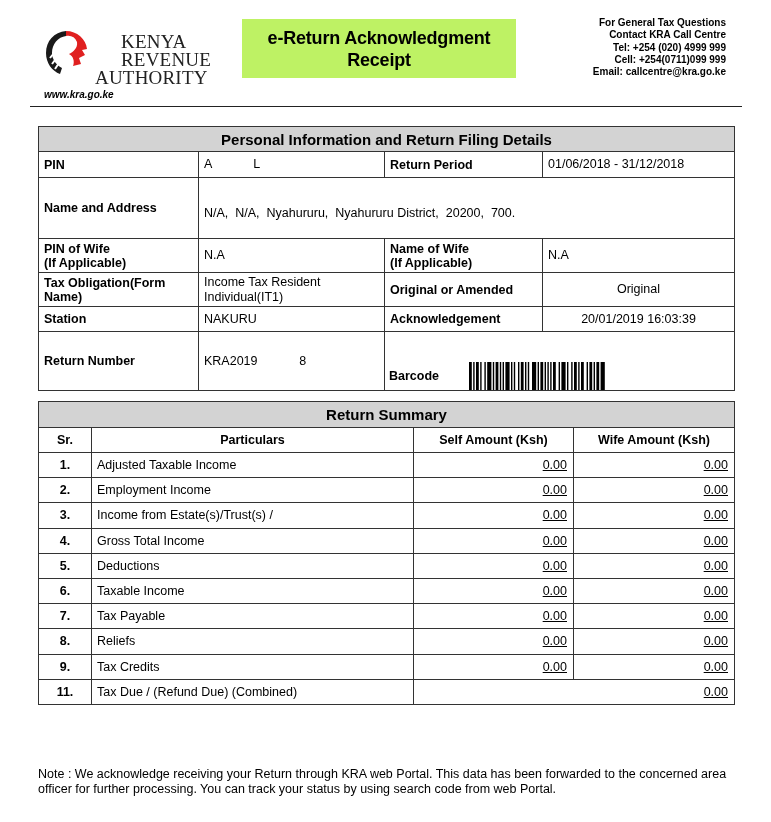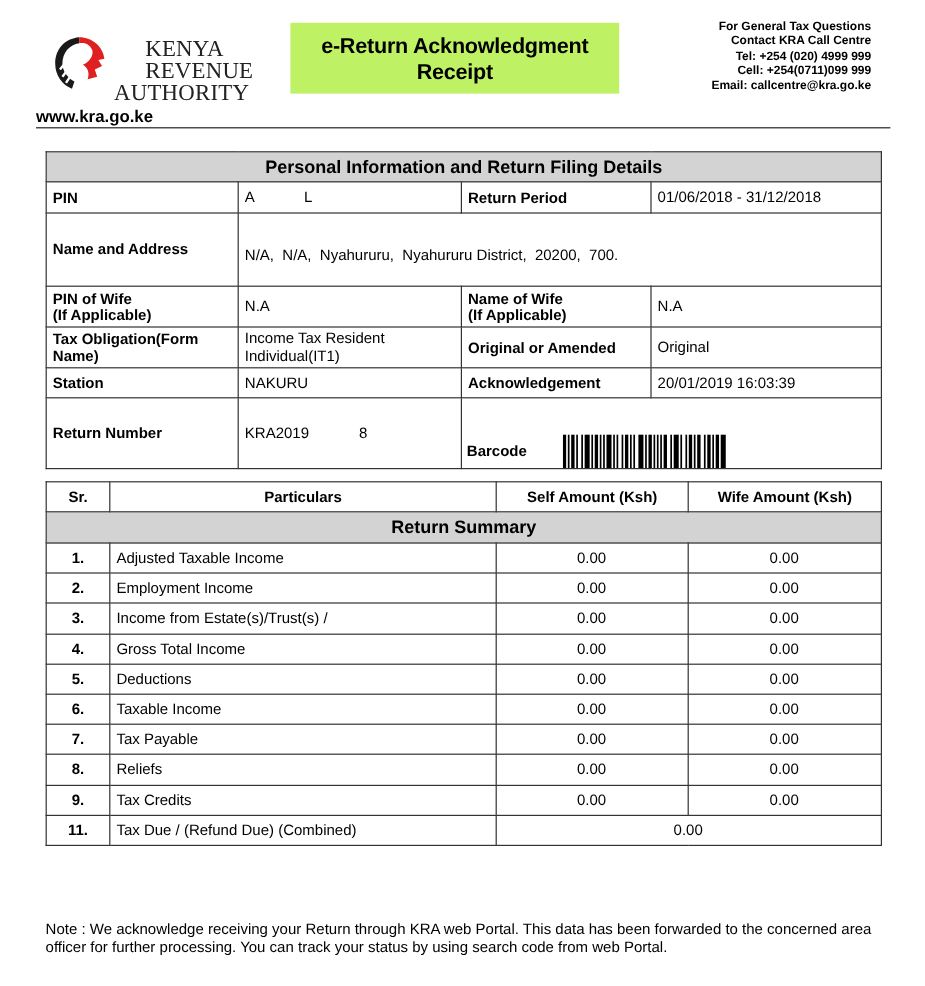--- a/index.html
+++ b/index.html
@@ -3,42 +3,42 @@
 <meta charset="utf-8">
 <style>
   html, body { margin:0; padding:0; background:#ffffff; }
   body { width:771px; height:822px; position:relative; font-family:"Liberation Sans", sans-serif; color:#000; overflow:hidden; }
   .abs { position:absolute; }
 
   
   .logo { left:40px; top:26px; width:200px; height:52px; }
   .logo svg { position:absolute; left:2px; top:2px; }
   .logo-text { position:absolute; left:55px; top:7px; font-family:"Liberation Serif", serif; font-size:19px; line-height:18px; color:#222; letter-spacing:0.2px; }
-  .url { left:30px; top:89px; font-size:14px; font-weight:bold; }
+  .url { left:44px; top:89px; font-size:10px; font-weight:bold;font-style:italic; }
   .title-box { left:242px; top:19px; width:274px; height:59px; background:#bef264; display:flex; flex-direction:column; align-items:center; justify-content:center; }
   .title-box div { font-size:18px; font-weight:bold; line-height:22px; letter-spacing:-0.2px; }
   .contact { right:45px; top:17px; text-align:right; font-size:10px; font-weight:bold; line-height:12.3px; }
   .hr { left:30px; top:106px; width:712px; height:0; border-top:1.5px solid #222; }
 
   
   table { border-collapse:collapse; position:absolute; table-layout:fixed; }
   td, th { border:1.3px solid #333; padding:0 5px; font-size:12.5px; vertical-align:middle; }
   .t1 { left:38px; top:126px; width:696px; }
   .t1 .hdr { background:#d3d3d3; text-align:center; font-size:15px; font-weight:bold; height:24px; }
   .lbl { font-weight:bold; font-size:12.5px; line-height:14px; }
   .val { font-size:12.5px; line-height:15px; }
-  .right { text-align:left; }
+  .right { text-align:center; }
   .barcode-cell { padding:0 4px; }
 
   .t2 { left:38px; top:401px; width:696px; }
   .t2 .hdr { background:#d3d3d3; text-align:center; font-size:15px; font-weight:bold; height:25px; }
   .t2 th { font-size:12.5px; height:24px; }
   .t2 td { height:24.2px; }
   .sr { text-align:center; font-weight:bold; }
-  .amt { text-align:center; padding-right:6px; }
+  .amt { text-align:right; padding-right:6px;text-decoration:underline; }
 
   .note { left:38px; top:767px; width:700px; font-size:12.5px; line-height:15px; }
 </style>
 </head>
 <body>
 
 <div class="abs logo">
   <svg width="50" height="48" viewBox="0 0 50 48">
     <path d="M24 3 C12 4 4 13 4 25 C4 35 10 43 18 46 L20 40 C14 37 10 31 10 25 C10 16 16 9 24 8 Z" fill="#1a1a1a"></path>
     <path d="M8 30 L16 20 M10 36 L19 24 M13 41 L21 29" stroke="#fff" stroke-width="2"></path>
@@ -169,28 +169,28 @@
 
 <table class="t2">
   <colgroup>
     <col style="width:53px">
       <col style="width:322px">
       <col style="width:160px">
       <col style="width:161px">
   </colgroup>
   <tbody>
       <tr>
+    <td colspan="4" class="hdr">Return Summary</td>
+  </tr>
+  <tr>
     <th>Sr.</th>
     <th>Particulars</th>
     <th>Self Amount (Ksh)</th>
     <th>Wife Amount (Ksh)</th>
   </tr>
-  <tr>
-    <td colspan="4" class="hdr">Return Summary</td>
-  </tr>
   </tbody>
     <tbody id="summary-body">
       <tr>
         <td class="sr">1.</td>
         <td>Adjusted Taxable Income</td>
         <td class="amt">0.00</td>
         <td class="amt">0.00</td>
       </tr>
       <tr>
         <td class="sr">2.</td>

